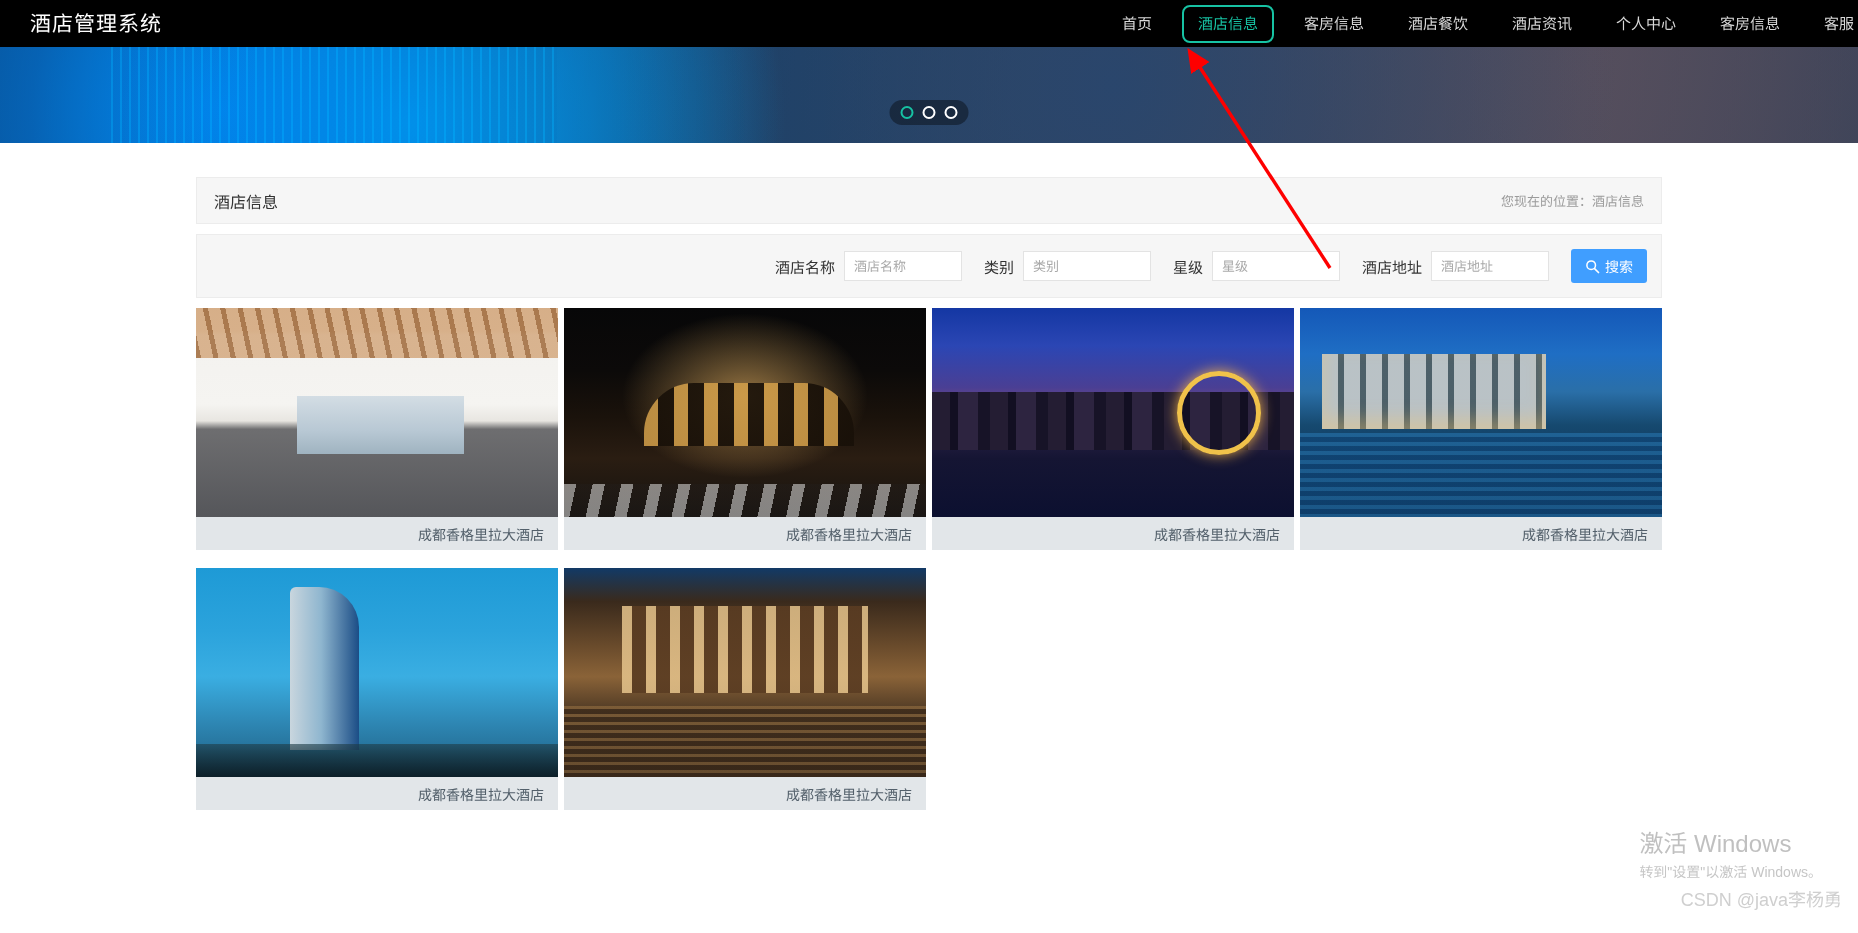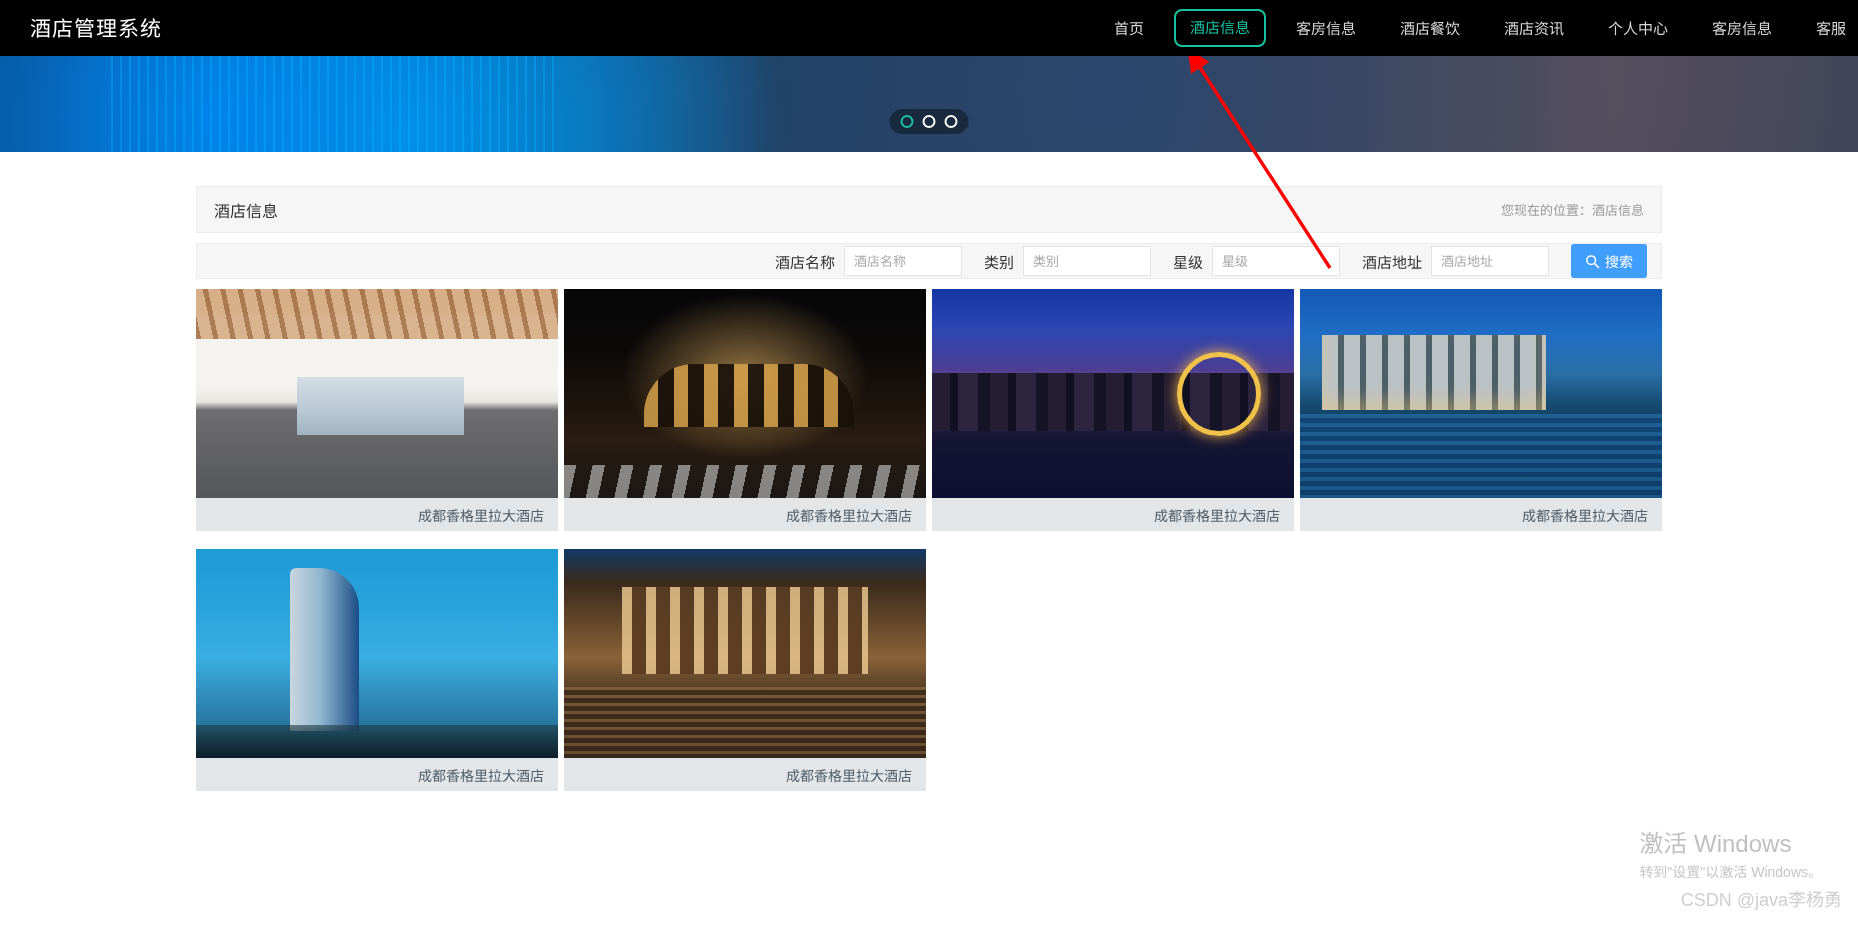--- a/index.html
+++ b/index.html
@@ -7,21 +7,21 @@
   html, body {
     width: 1858px;
     height: 933px;
     overflow: hidden;
     background: #ffffff;
     font-family: "Liberation Sans", "DejaVu Sans", sans-serif;
   }
 
   
   .topbar {
-    height: 56px;
+    height: 47px;
     background: #000000;
     display: flex;
     align-items: center;
     position: relative;
     z-index: 30;
   }
   .brand {
     color: #ffffff;
     font-size: 21px;
     line-height: 1;
@@ -47,21 +47,21 @@
   }
   .nav-item.active {
     color: #17c2a3;
     border: 2px solid #17c2a3;
     border-radius: 8px;
     height: 38px;
     line-height: 34px;
     padding: 0 14px;
     margin: 0 8px;
   }
-  .nav-item.cut { padding-right: 12px; margin-right: 0; }
+  .nav-item.cut { padding-right: 4px; margin-right: 0; }
 
   
   .banner {
     position: relative;
     height: 96px;
     overflow: hidden;
     background: #0a1f33;
   }
   .banner-img {
     position: absolute;
@@ -127,21 +127,21 @@
     font-size: 16px;
     color: #333333;
   }
   .breadcrumb {
     font-size: 13px;
     color: #9b9b9b;
   }
 
   .filter-bar {
     margin-top: 10px;
-    height: 36px;
+    height: 64px;
     background: #f6f6f6;
     border: 1px solid #ececec;
     display: flex;
     align-items: center;
     justify-content: flex-end;
     padding: 0 14px;
     gap: 0;
   }
   .field { display: flex; align-items: center; }
   .field-label {

